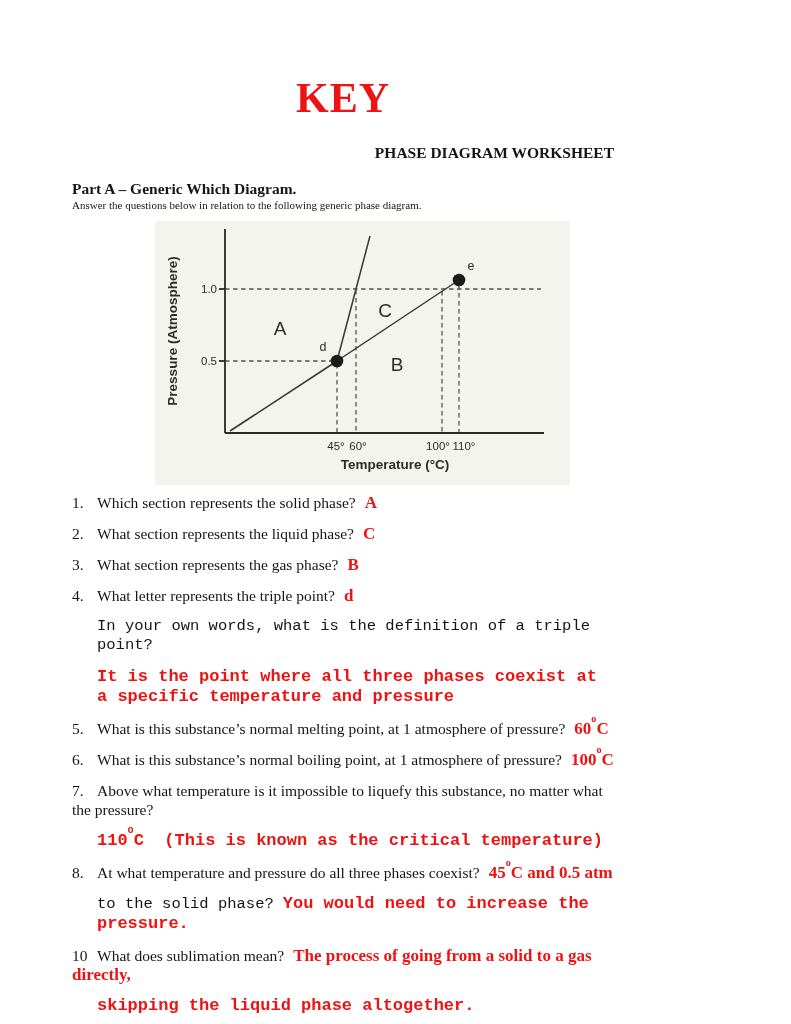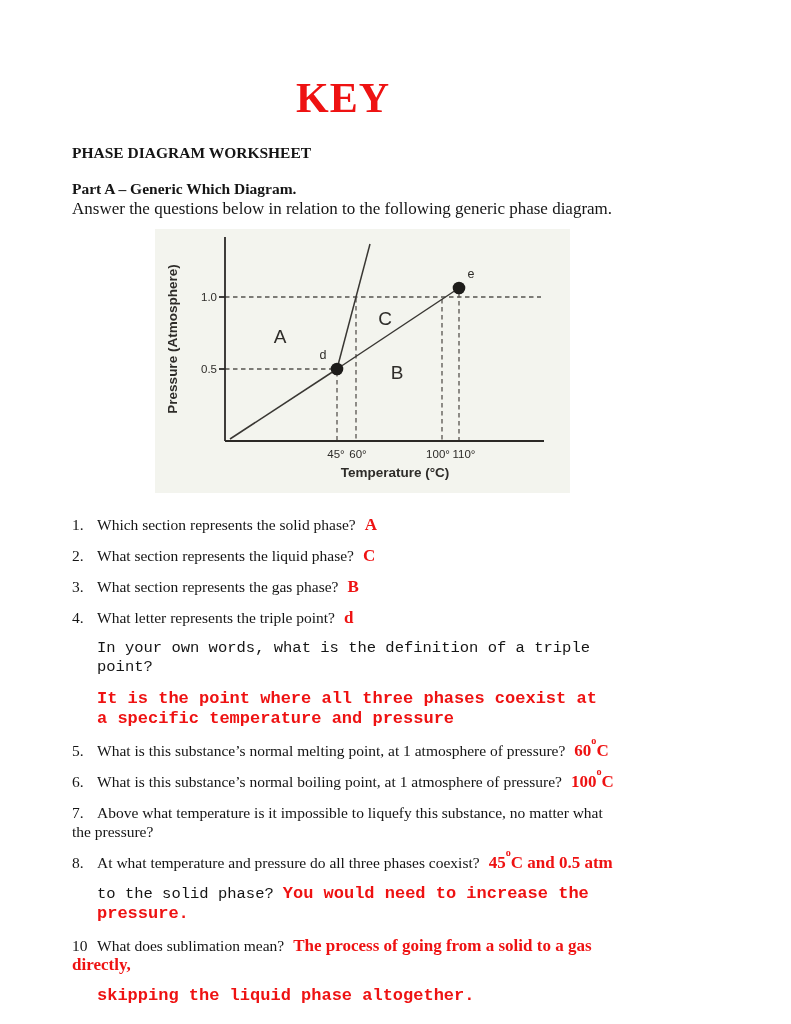--- a/index.html
+++ b/index.html
@@ -8,26 +8,26 @@
   .page {
     position:relative; width:638px; height:1024px; background:#ffffff;
     font-family:"Liberation Serif", serif; color:var(--ink);
     padding:0 24px 0 72px; overflow:hidden;
   }
   .key {
     margin-top:74px; text-align:center;
     font-size:42px; font-weight:bold; color:var(--red); line-height:1.15;
     letter-spacing:1px;
   }
-  .ws-title { margin-top:22px; text-align:left; font-size:15.5px; font-weight:bold; }
+  .ws-title { margin-top:22px; text-align:right; font-size:15.5px; font-weight:bold; }
   .part-heading { margin-top:18px; font-size:15.5px; font-weight:bold; }
-  .part-instructions { margin-top:1px; font-size:17px; }
+  .part-instructions { margin-top:1px; font-size:11px; }
   .diagram-wrap { margin:10px 0 0 83px; width:415px; height:264px; }
   .diagram-wrap svg text { font-family:"Liberation Sans", sans-serif; fill:var(--diag-ink); }
-  .questions { margin-top:22px; font-size:15.5px; }
+  .questions { margin-top:8px; font-size:15.5px; }
   .q-line { margin-bottom:12px; line-height:19px; white-space:pre-wrap; }
   .q-num { display:inline-block; width:25px; }
   .q-line.cont { padding-left:25px;font-family:Liberation Mono, monospace; }
   .q-answer {
     margin-left:9px; color:var(--red); font-weight:bold; font-size:17px; line-height:19px;
   }
   .q-line.cont .q-answer.lead { margin-left:0; }
   .q-answer sup { font-size:60%; position:relative; top:-0.55em; line-height:0; }
 </style>
 </head>
@@ -92,19 +92,20 @@
   <div class="questions">
       <div class="q-line"><span class="q-num">1.</span><span class="q-text">Which section represents the solid phase?</span><span class="q-answer">A</span></div>
       <div class="q-line"><span class="q-num">2.</span><span class="q-text">What section represents the liquid phase?</span><span class="q-answer">C</span></div>
       <div class="q-line"><span class="q-num">3.</span><span class="q-text">What section represents the gas phase?</span><span class="q-answer">B</span></div>
       <div class="q-line"><span class="q-num">4.</span><span class="q-text">What letter represents the triple point?</span><span class="q-answer">d</span></div>
       <div class="q-line cont"><span class="q-text">In your own words, what is the definition of a triple point?</span></div>
       <div class="q-line cont"><span class="q-answer lead">It is the point where all three phases coexist at a specific temperature and pressure</span></div>
       <div class="q-line"><span class="q-num">5.</span><span class="q-text">What is this substance’s normal melting point, at 1 atmosphere of pressure?</span><span class="q-answer">60<sup>o</sup>C</span></div>
       <div class="q-line"><span class="q-num">6.</span><span class="q-text">What is this substance’s normal boiling point, at 1 atmosphere of pressure?</span><span class="q-answer">100<sup>o</sup>C</span></div>
       <div class="q-line"><span class="q-num">7.</span><span class="q-text">Above what temperature is it impossible to liquefy this substance, no matter what the pressure?</span></div>
+      <div class="q-line cont"><span class="q-answer lead">110<sup>o</sup>C&nbsp; (This is known as the critical temperature)</span></div>
       <div class="q-line"><span class="q-num">8.</span><span class="q-text">At what temperature and pressure do all three phases coexist?</span><span class="q-answer">45<sup>o</sup>C and 0.5 atm</span></div>
       <div class="q-line cont"><span class="q-text">to the solid phase?</span><span class="q-answer">You would need to increase the pressure.</span></div>
       <div class="q-line"><span class="q-num">10</span><span class="q-text">What does sublimation mean?</span><span class="q-answer">The process of going from a solid to a gas directly,</span></div>
       <div class="q-line cont"><span class="q-answer lead">skipping the liquid phase altogether.</span></div>
     </div>
 
 </div>
 
 </body></html>

